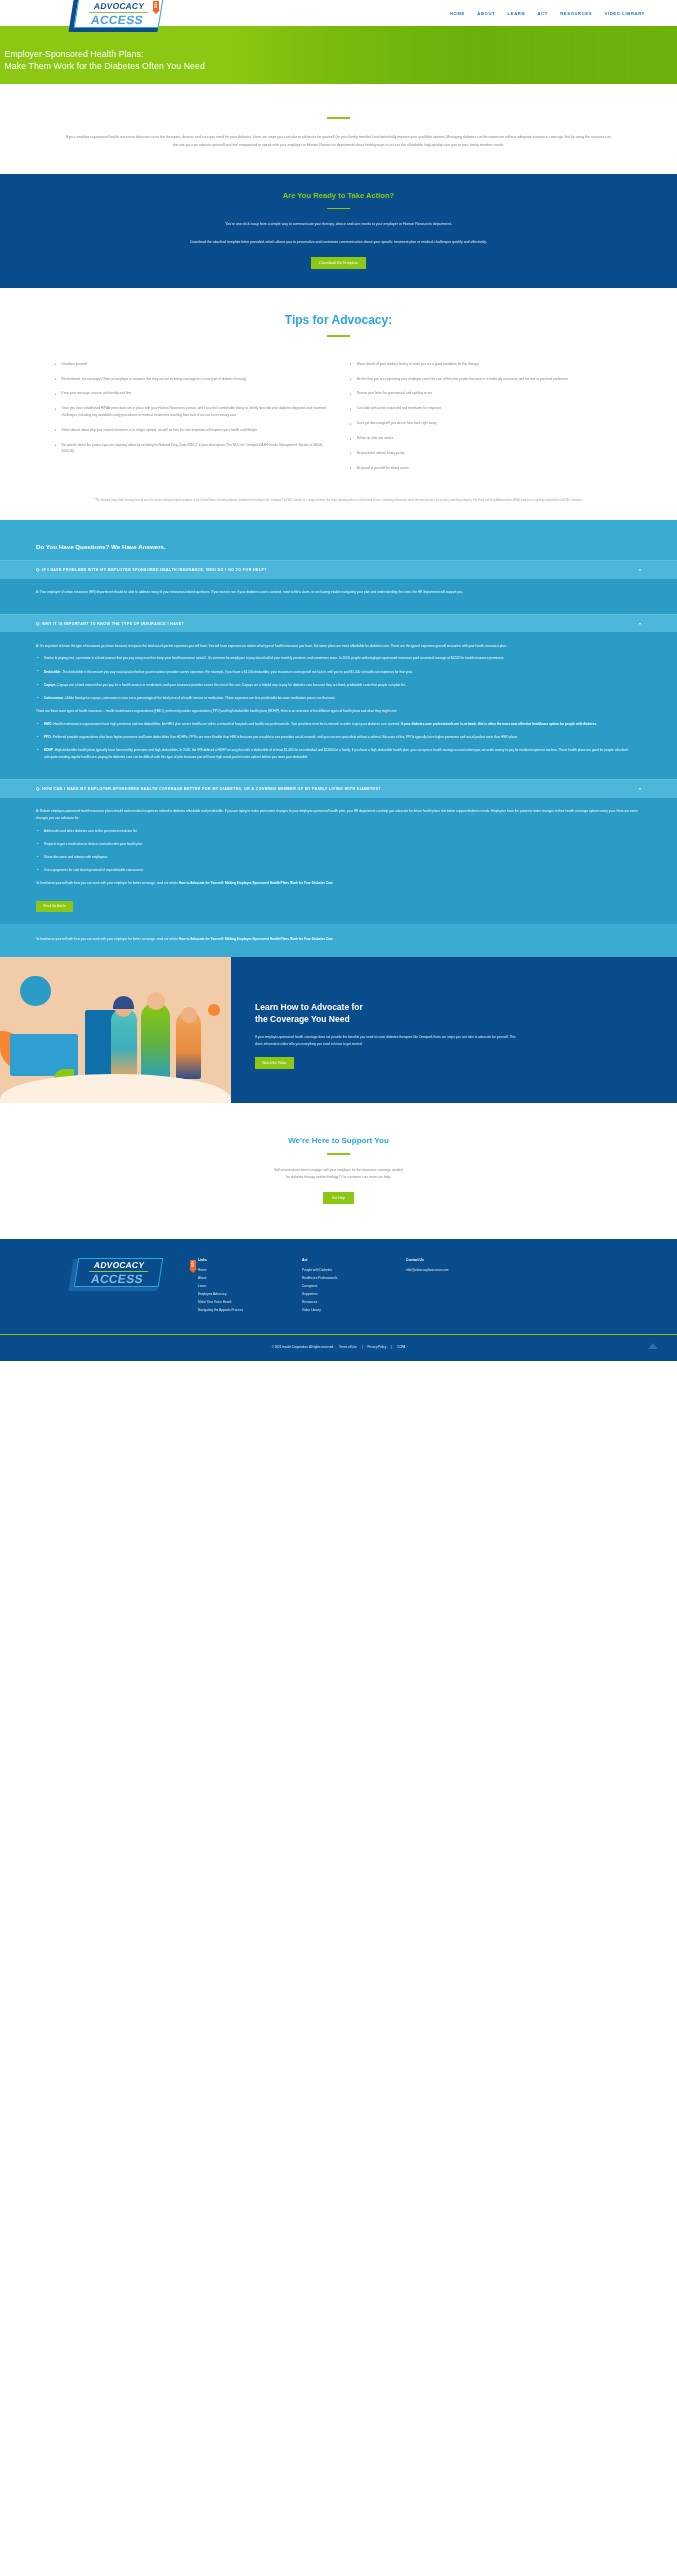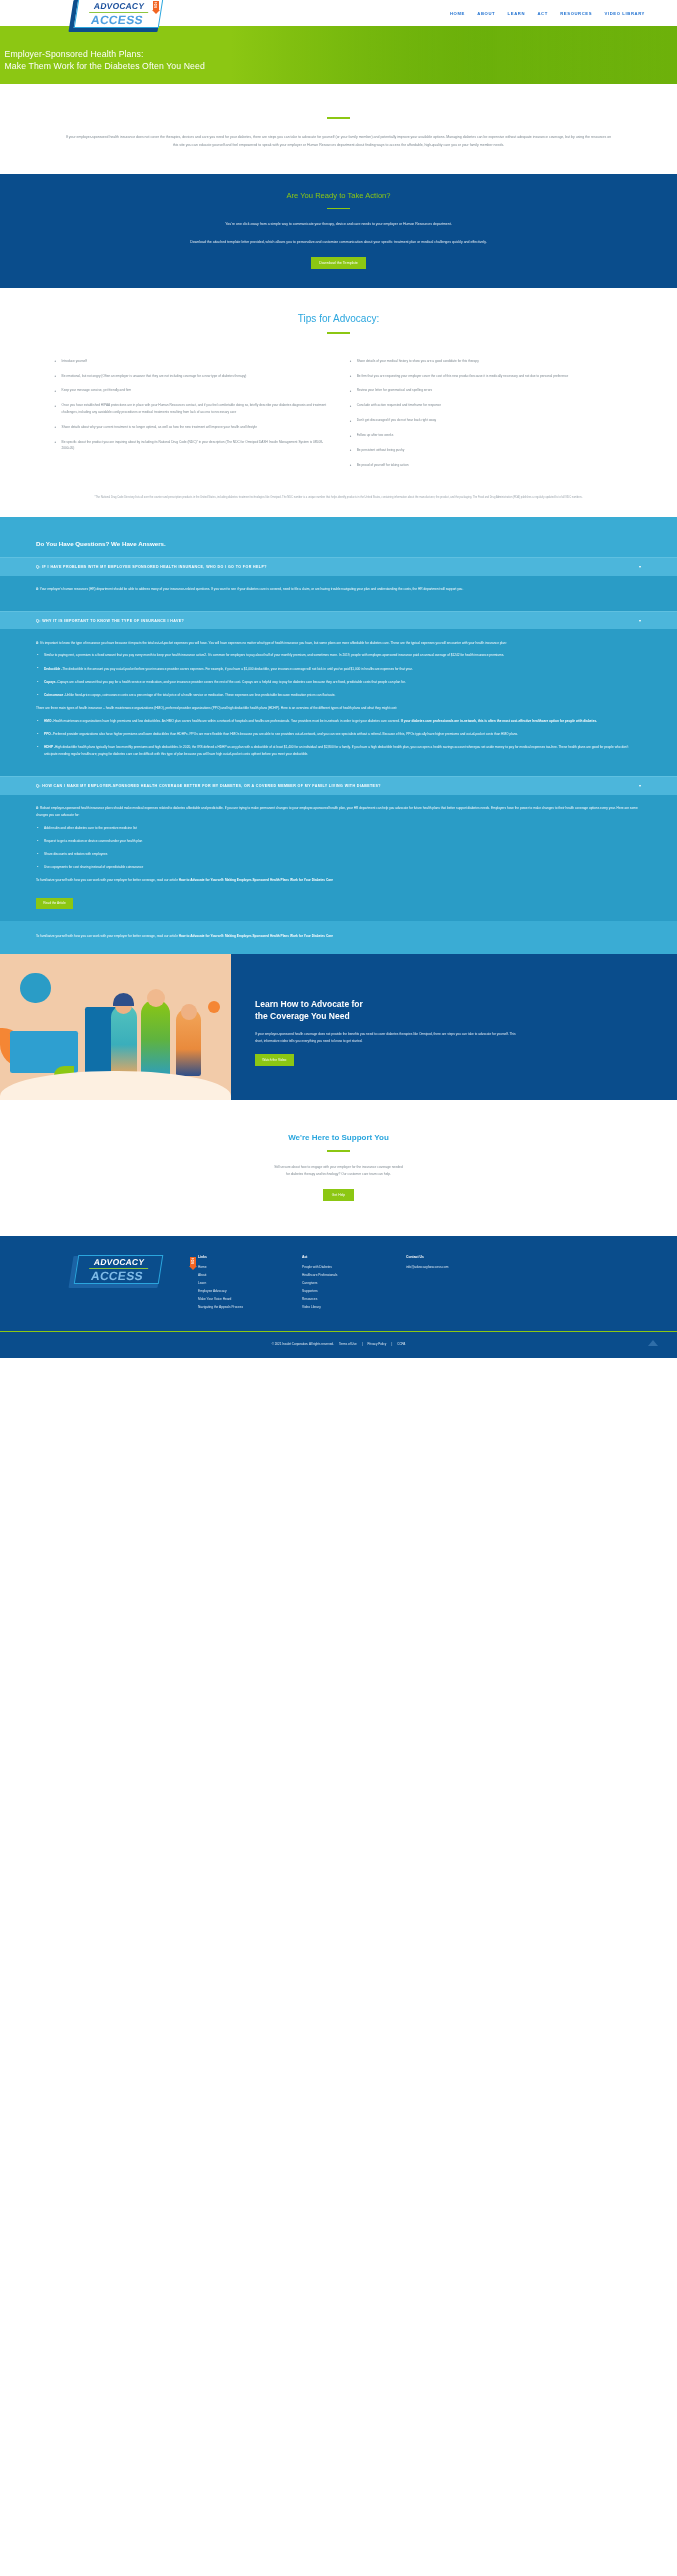--- a/index.html
+++ b/index.html
@@ -194,21 +194,21 @@
 
   
   .action {
     background: #0a4d8c;
     padding: 17px 0 19px 0;
     text-align: center;
   }
   .action h2 {
     color: #8cc713;
     font-size: 7.6px;
-    font-weight: normal;
+    font-weight: bold;
   }
   .action .rule-green { margin-top: 7.3px; }
   .action p {
     width: 530px;
     margin: 11.3px auto 0 auto;
     color: #e8eef4;
     font-size: 3.5px;
     line-height: 2.1;
   }
   .btn-green {
@@ -224,22 +224,22 @@
   }
 
   
   .tips {
     padding: 25px 0 17px 0;
     text-align: center;
     background: #fff;
   }
   .tips h2 {
     color: #2ba6de;
-    font-size: 10px;
-    font-weight: normal;
+    font-size: 12px;
+    font-weight: bold;
   }
   .tips .rule-green { margin-top: 8px; }
   .tips-cols {
     display: flex;
     width: 570px;
     margin: 24px auto 0 auto;
     text-align: left;
     gap: 20.3px;
   }
   .tips-col { width: 50%; }

